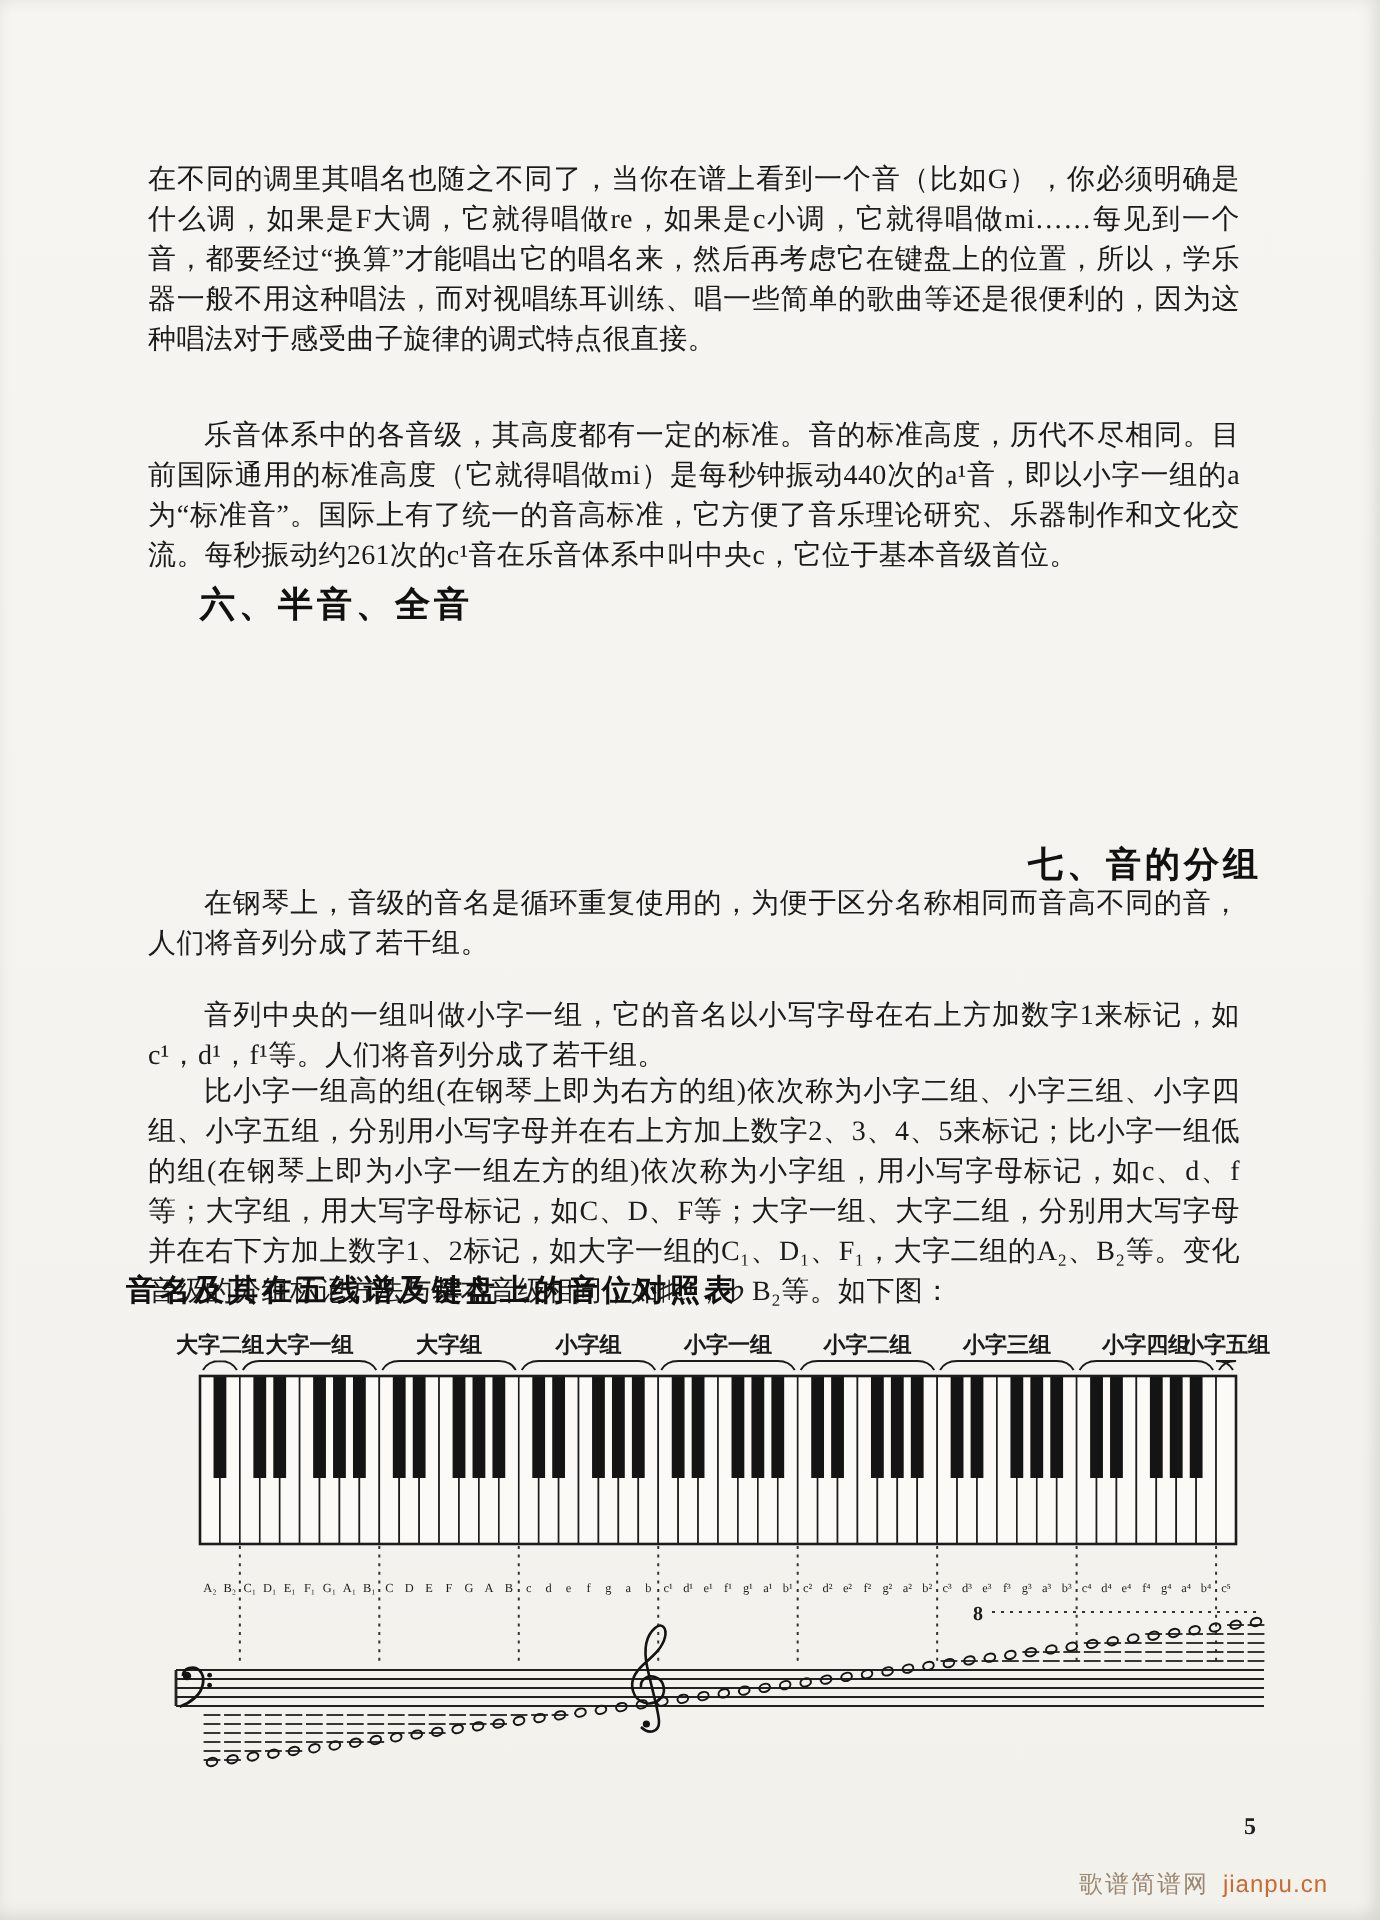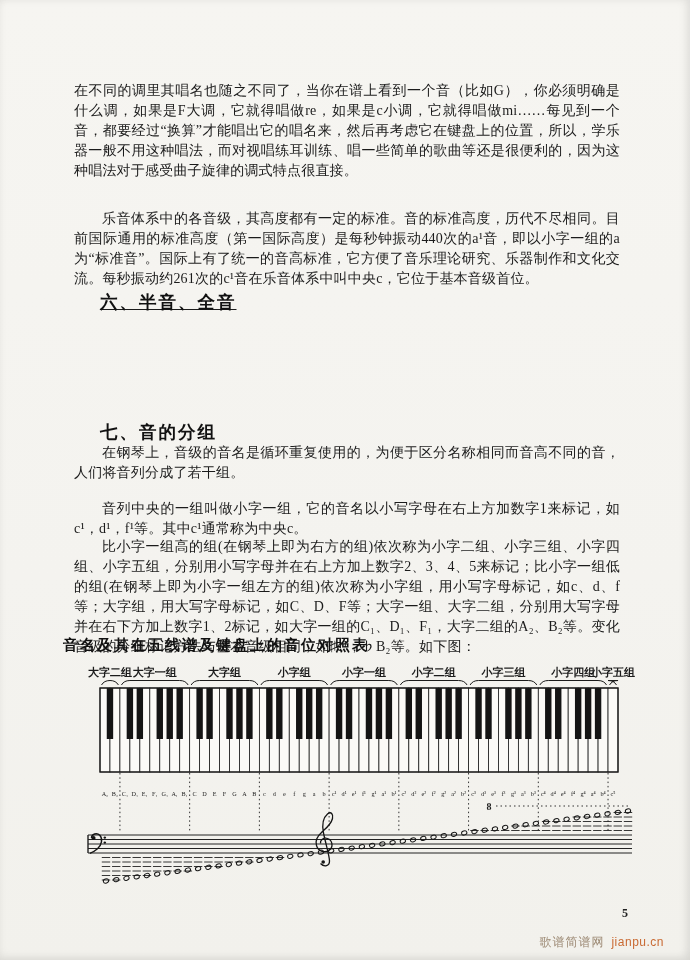--- a/index.html
+++ b/index.html
@@ -39,35 +39,35 @@
 </head>
 <body>
 
 <div class="sheet">
 
   <div class="block" style="top:70px;">
     <p class="body">在不同的调里其唱名也随之不同了，当你在谱上看到一个音（比如G），你必须明确是什么调，如果是F大调，它就得唱做re，如果是c小调，它就得唱做mi……每见到一个音，都要经过“换算”才能唱出它的唱名来，然后再考虑它在键盘上的位置，所以，学乐器一般不用这种唱法，而对视唱练耳训练、唱一些简单的歌曲等还是很便利的，因为这种唱法对于感受曲子旋律的调式特点很直接。</p>
   </div>
 
   <div class="block" style="top:198px;">
-    <p class="body indent">乐音体系中的各音级，其高度都有一定的标准。音的标准高度，历代不尽相同。目前国际通用的标准高度（第一国际高度）是每秒钟振动440次的a¹音，即以小字一组的a为“标准音”。国际上有了统一的音高标准，它方便了音乐理论研究、乐器制作和文化交流。每秒振动约261次的c¹音在乐音体系中叫中央c，它位于基本音级首位。</p>
-  </div>
-
-  <div class="block" style="top:290px;text-decoration:underline;">
+    <p class="body indent">乐音体系中的各音级，其高度都有一定的标准。音的标准高度，历代不尽相同。目前国际通用的标准高度（它就得唱做mi）是每秒钟振动440次的a¹音，即以小字一组的a为“标准音”。国际上有了统一的音高标准，它方便了音乐理论研究、乐器制作和文化交流。每秒振动约261次的c¹音在乐音体系中叫中央c，它位于基本音级首位。</p>
+  </div>
+
+  <div class="block" style="top:290px;">
     <h2 class="sec">六、半音、全音</h2>
   </div>
 
-  <div class="block" style="top:420px;">
+  <div class="block" style="top:420px;text-align:right;">
     <h2 class="sec">七、音的分组</h2>
   </div>
   <div class="block" style="top:432px;">
     <p class="body indent">在钢琴上，音级的音名是循环重复使用的，为便于区分名称相同而音高不同的音，人们将音列分成了若干组。</p>
   </div>
   <div class="block" style="top:488px;">
-    <p class="body indent">音列中央的一组叫做小字一组，它的音名以小写字母在右上方加数字1来标记，如c¹，d¹，f¹等。其中c¹通常称为中央c。</p>
+    <p class="body indent">音列中央的一组叫做小字一组，它的音名以小写字母在右上方加数字1来标记，如c¹，d¹，f¹等。人们将音列分成了若干组。</p>
   </div>
   <div class="block" style="top:526px;">
     <p class="body indent">比小字一组高的组(在钢琴上即为右方的组)依次称为小字二组、小字三组、小字四组、小字五组，分别用小写字母并在右上方加上数字2、3、4、5来标记；比小字一组低的组(在钢琴上即为小字一组左方的组)依次称为小字组，用小写字母标记，如c、d、f等；大字组，用大写字母标记，如C、D、F等；大字一组、大字二组，分别用大写字母并在右下方加上数字1、2标记，如大字一组的C₁、D₁、F₁，大字二组的A₂、B₂等。变化音级的分组标记方法与基本音级相同，如♯c¹，♭B₂等。如下图：</p>
   </div>
 
   <div class="diagram-title">音名及其在五线谱及键盘上的音位对照表</div>
 
   <svg id="diagram" width="690" height="270" viewBox="0 0 690 270">
       <rect x="100" y="33" width="9.961538461538462" height="84" fill="#fbfaf7" stroke="#1c1c1c" stroke-width="0.8"></rect>
       <text x="104.98076923076923" y="141" font-size="6.2" text-anchor="middle" font-weight="normal" fill="#1b1b1b" font-family="&quot;Liberation Serif&quot;, serif">A₂</text>

